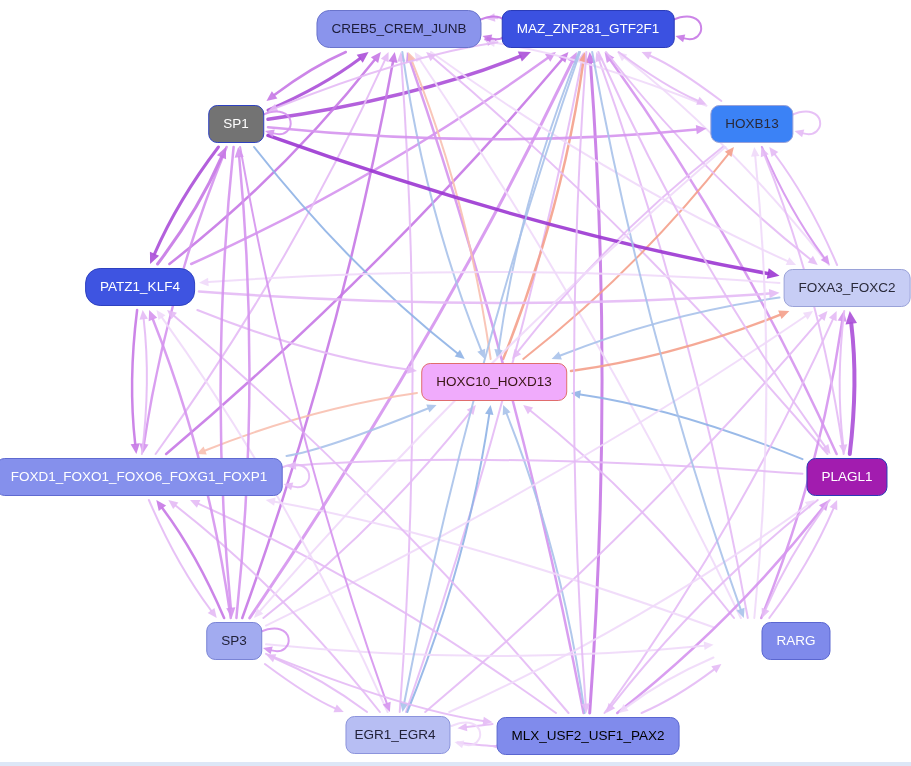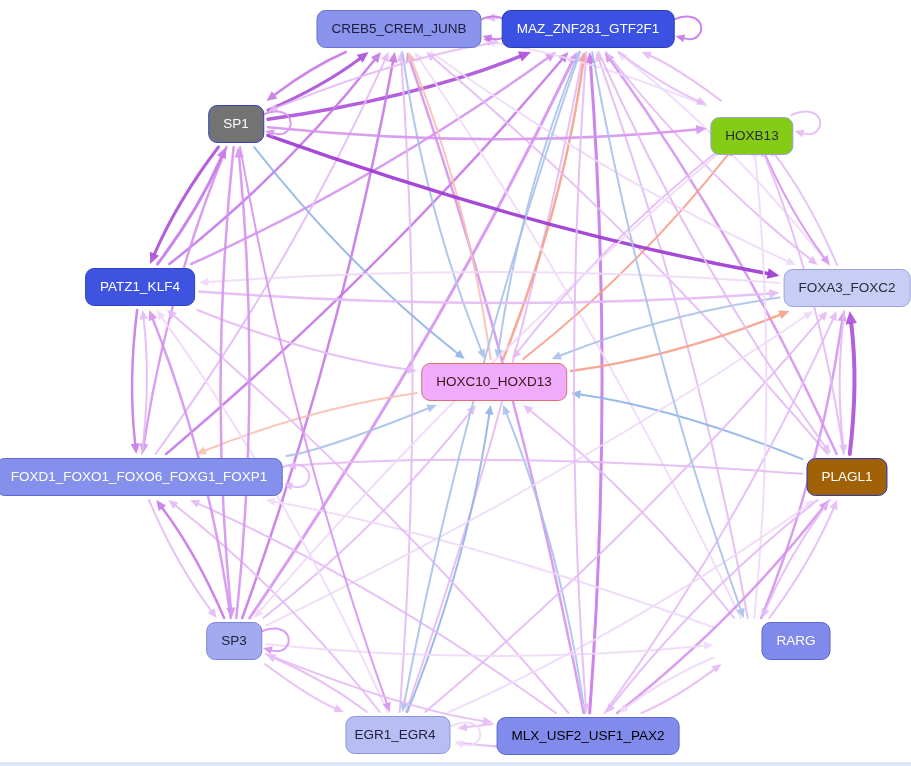--- a/index.html
+++ b/index.html
@@ -231,28 +231,28 @@
       <path d="M 794.5 131 L 804.2484998845975 129.46076317611616 L 802.1172488976815 137.2753501281418 Z" fill="#e4baf5" stroke="none" opacity="0.9"></path>
       <path d="M 791.5 115 C 827.5 100, 827.5 140, 803.1828743911395 133.36805665212898" fill="none" stroke="#e4baf5" stroke-width="2" stroke-linecap="round" opacity="0.9"></path>
       <path d="M 283.5 484 L 293.2484998845976 482.4607631761162 L 291.1172488976816 490.2753501281418 Z" fill="#e4baf5" stroke="none" opacity="0.9"></path>
       <path d="M 280.5 468 C 316.5 453, 316.5 493, 292.1828743911396 486.368056652129" fill="none" stroke="#e4baf5" stroke-width="2" stroke-linecap="round" opacity="0.9"></path>
       <path d="M 263 648 L 272.7484998845976 646.4607631761162 L 270.6172488976816 654.2753501281418 Z" fill="#d594ee" stroke="none" opacity="0.9"></path>
       <path d="M 260 632 C 296 617, 296 657, 271.6828743911396 650.368056652129" fill="none" stroke="#d594ee" stroke-width="2" stroke-linecap="round" opacity="0.9"></path>
       <path d="M 454.5 742 L 464.2484998845976 740.4607631761162 L 462.1172488976816 748.2753501281418 Z" fill="#efd9fa" stroke="none" opacity="0.9"></path>
       <path d="M 451.5 726 C 487.5 711, 487.5 751, 463.1828743911396 744.368056652129" fill="none" stroke="#efd9fa" stroke-width="2" stroke-linecap="round" opacity="0.9"></path>
     </svg>
   <div id="node-layer">
-      <div class="node" style="left: 399px; top: 29px; background: rgb(138, 148, 236); color: rgb(28, 28, 58); border-color: rgb(106, 116, 204);"><span>CREB5_CREM_JUNB</span></div>
+      <div class="node" style="left: 399px; top: 29px; background: rgb(138, 148, 236); color: rgb(28, 28, 58); border-color: rgb(106, 116, 204); border-radius: 13px;"><span>CREB5_CREM_JUNB</span></div>
       <div class="node" style="left: 588px; top: 29px; background: rgb(59, 81, 225); color: rgb(255, 255, 255); border-color: rgb(42, 59, 184);"><span>MAZ_ZNF281_GTF2F1</span></div>
       <div class="node" style="left: 236px; top: 124px; background: #737373; color: rgb(255, 255, 255); border-color: rgb(46, 65, 192);"><span>SP1</span></div>
-      <div class="node" style="left: 752px; top: 136px; background: #84cc16; color: rgb(42, 42, 58); border-color: rgb(154, 162, 216);"><span>HOXB13</span></div>
-      <div class="node" style="left: 140px; top: 287px; background: rgb(62, 84, 225); color: rgb(255, 255, 255); border-color: rgb(46, 65, 192);"><span>PATZ1_KLF4</span></div>
+      <div class="node" style="left: 752px; top: 124px; background: #3b82f6; color: rgb(42, 42, 58); border-color: rgb(154, 162, 216);"><span>HOXB13</span></div>
+      <div class="node" style="left: 140px; top: 287px; background: rgb(62, 84, 225); color: rgb(255, 255, 255); border-color: rgb(46, 65, 192); border-radius: 15px;"><span>PATZ1_KLF4</span></div>
       <div class="node" style="left: 847px; top: 288px; background: rgb(199, 205, 245); color: rgb(42, 42, 58); border-color: rgb(154, 162, 216); text-align: right;"><span>FOXA3_FOXC2</span></div>
       <div class="node" style="left: 494px; top: 382px; background: #f0abfc; color: rgb(58, 22, 22); border-color: rgb(224, 109, 109);"><span>HOXC10_HOXD13</span></div>
       <div class="node" style="left: 139px; top: 477px; background: rgb(133, 144, 236); color: rgb(255, 255, 255); border-color: rgb(95, 106, 208);"><span>FOXD1_FOXO1_FOXO6_FOXG1_FOXP1</span></div>
-      <div class="node" style="left: 847px; top: 477px; background: #a16207; color: rgb(255, 255, 255); border-color: rgb(42, 59, 184);"><span>PLAGL1</span></div>
+      <div class="node" style="left: 847px; top: 477px; background: #a21caf; color: rgb(255, 255, 255); border-color: rgb(42, 59, 184);"><span>PLAGL1</span></div>
       <div class="node" style="left: 234px; top: 641px; background: rgb(162, 171, 240); color: rgb(34, 34, 58); border-color: rgb(122, 132, 214);"><span>SP3</span></div>
       <div class="node" style="left: 752px; top: 641px; background: rgb(127, 138, 235); color: rgb(255, 255, 255); border-color: rgb(90, 102, 208); margin-left: 44px;"><span>RARG</span></div>
       <div class="node" style="left: 398px; top: 735px; background: rgb(183, 190, 243); color: rgb(34, 34, 58); border-color: rgb(140, 148, 220); padding-left: 8px;"><span>EGR1_EGR4</span></div>
       <div class="node" style="left: 588px; top: 736px; background: rgb(128, 139, 236); color: #000000; border-color: rgb(90, 102, 208);"><span>MLX_USF2_USF1_PAX2</span></div>
     </div>
   <div class="bottom-strip"></div>
 </div>
 
 </body></html>

